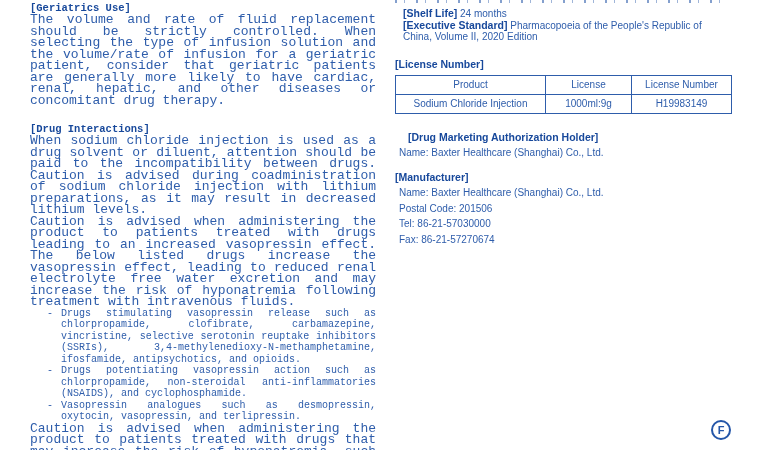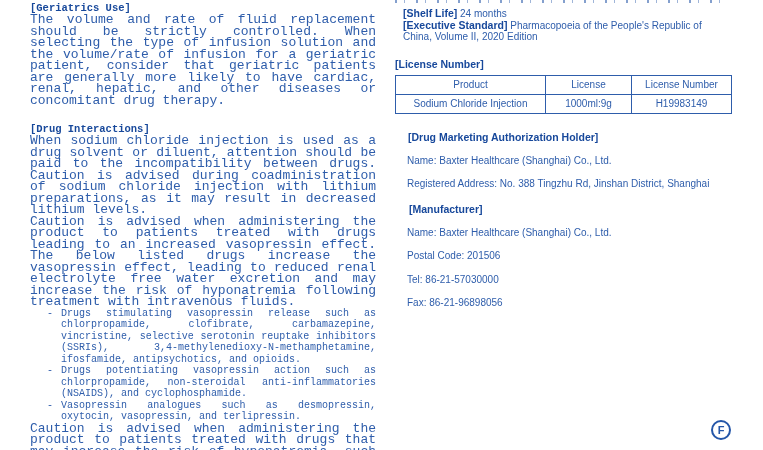--- a/index.html
+++ b/index.html
@@ -36,34 +36,34 @@
     height:3px;width:325px;margin-bottom:5px;opacity:.65;
     background:repeating-linear-gradient(90deg,
       rgba(46,93,171,.9) 0 2px, transparent 2px 9px,
       rgba(46,93,171,.7) 9px 10px, transparent 10px 21px);
   }
   .inline-line{font-size:10px;line-height:11.5px;color:#2e5dab;margin:0;padding-left:8px;}
   .inline-line .lbl{font-weight:bold;font-size:10.5px;color:#17489b;}
   .exec-block{width:312px;}
   .r-heading{margin-top:15px;}
   .r-heading2{margin-top:17px;padding-left:13px;}
-  .r-heading3{margin-top:13px;margin-left:14px;}
+  .r-heading3{margin-top:13px;}
 
   table.license{
     border-collapse:collapse;margin-top:5px;
     border:1.5px solid #2e5dab;
     color:#2e5dab;font-size:10px;
   }
   table.license th, table.license td{
     border:1px solid #2e5dab;font-weight:normal;text-align:center;
     padding:0 2px;height:18px;margin-top:40px;
   }
   .col-p{width:150px;} .col-s{width:86px;} .col-l{width:100px;}
 
-  .addr-line{font-size:10px;line-height:11.5px;color:#2e5dab;margin:12px;}
+  .addr-line{font-size:10px;line-height:11.5px;color:#2e5dab;margin:4px;}
 
   .page-marker{
     position:absolute;left:711px;top:420px;width:16px;height:16px;
     border:2px solid #2456a8;border-radius:50%;
     display:flex;align-items:center;justify-content:center;
     color:#2456a8;font-size:11px;font-weight:bold;line-height:1;
     font-family:"Liberation Sans", sans-serif;
   }
 </style>
 </head>
@@ -131,23 +131,22 @@
     <tr>
       <td>Sodium Chloride Injection</td>
       <td>1000ml:9g</td>
       <td>H19983149</td>
     </tr>
   </tbody>
     </table>
 
   <div class="heading r-heading2">[Drug Marketing Authorization Holder]</div>
   <p class="addr-line">Name: Baxter Healthcare (Shanghai) Co., Ltd.</p>
-  <p class="addr-line">Registered Address: No. 388 Tingzhu Rd, Jinshan District, Shanghai</p>
 
   <div class="heading r-heading3">[Manufacturer]</div>
   <p class="addr-line">Name: Baxter Healthcare (Shanghai) Co., Ltd.</p>
   <p class="addr-line">Postal Code: 201506</p>
   <p class="addr-line">Tel: 86-21-57030000</p>
-  <p class="addr-line">Fax: 86-21-96898056</p>
+  <p class="addr-line">Fax: 86-21-57270674</p>
 
 </div>
 
 <div class="page-marker">F</div>
 
 </body></html>

